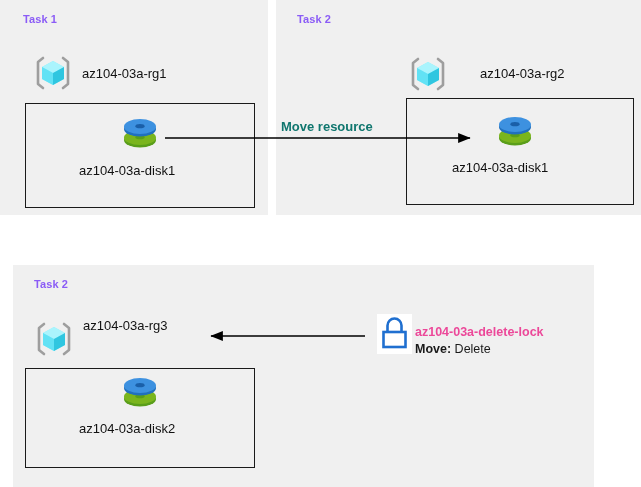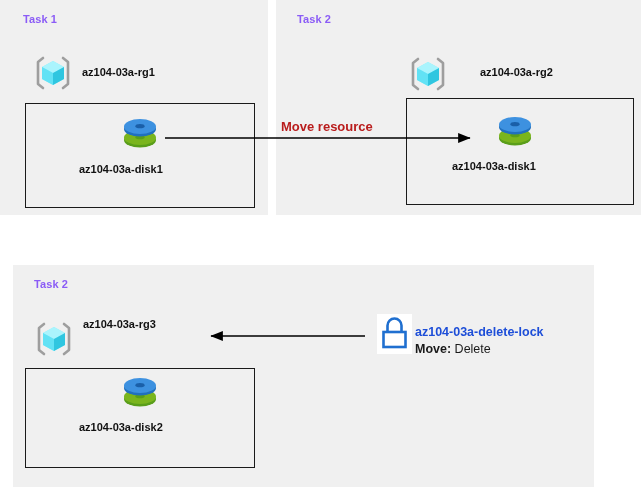--- a/index.html
+++ b/index.html
@@ -31,47 +31,47 @@
 
   .inner-box {
     position: absolute;
     border: 1.6px solid #1a1a1a;
     background: transparent;
     box-sizing: border-box;
   }
 
   .res-name {
     position: absolute;
-    font-size: 11px;
-    font-weight: bold;
+    font-size: 13px;
+    font-weight: normal;
     color: #111111;
     white-space: nowrap;
   }
 
   .lock-title {
     position: absolute;
     font-size: 12.5px;
     font-weight: bold;
-    color: #1d4ed8;
+    color: #ec4899;
     white-space: nowrap;
   }
 
   .lock-type {
     position: absolute;
     font-size: 12.5px;
     color: #1a1a1a;
     white-space: nowrap;
   }
   .lock-type b { font-weight: bold; }
 
   .edge-label {
     position: absolute;
     font-size: 13px;
     font-weight: bold;
-    color: #b91c1c;
+    color: #0f766e;
     white-space: nowrap;
   }
 
   .icon {
     position: absolute;
   }
 
   .arrow-svg {
     position: absolute;
     overflow: visible;

